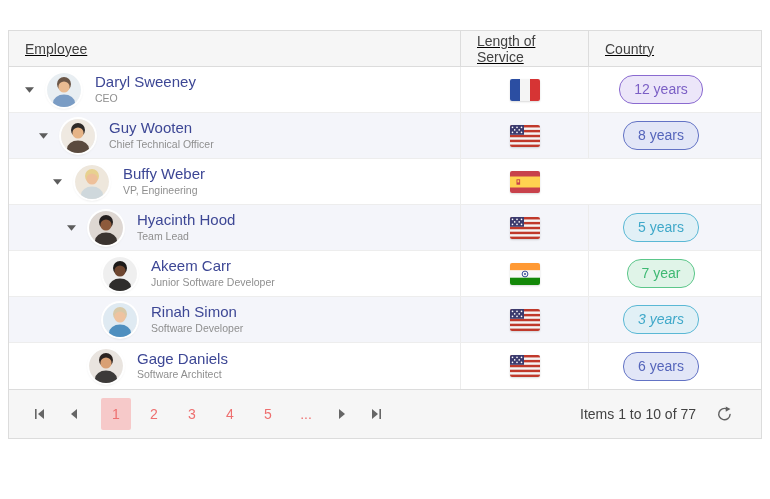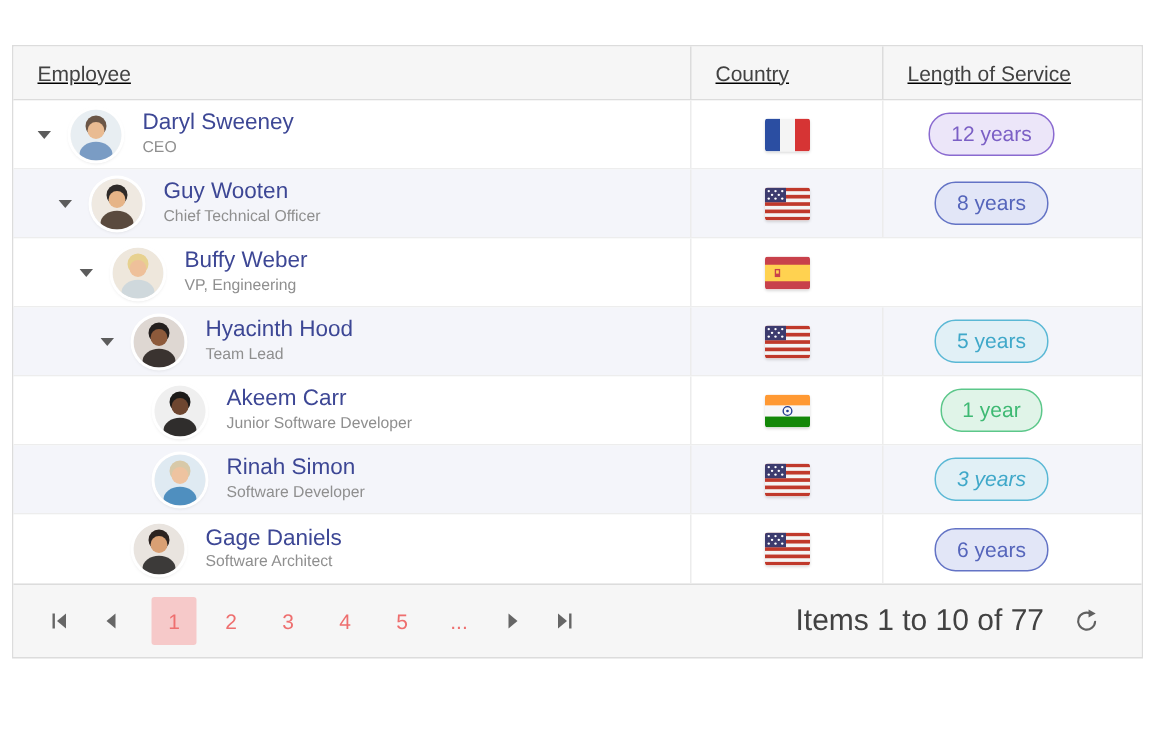--- a/index.html
+++ b/index.html
@@ -41,31 +41,31 @@
   .pager { height: 49px; background: #f6f6f6; border-top: 1px solid #dcdcdc;
     display: flex; align-items: center; padding: 0 14px; }
   .pg-btn { width: 30px; height: 30px; display: flex; align-items: center;
     justify-content: center; cursor: pointer; margin: 0 2px; }
   .pg-pages { display: flex; align-items: center; margin-left: 6px; }
   .pg-num { width: 30px; height: 32px; display: flex; align-items: center;
     justify-content: center; font-size: 14px; cursor: pointer;
     margin: 0 4px; border-radius: 2px; }
   .pg-right { margin-left: auto; display: flex; align-items: center;
     gap: 20px; padding-right: 14px; }
-  .pg-info { font-size: 20px; color: #424242; }
+  .pg-info { font-size: 14px; color: #424242; }
   .pg-refresh { display: flex; align-items: center; cursor: pointer; }
 </style>
 </head>
 <body>
 
 <div class="treelist">
   <div class="thead">
     <div class="th">Employee</div>
+    <div class="th">Length of Service</div>
     <div class="th">Country</div>
-    <div class="th">Length of Service</div>
   </div>
 
   <div id="tbody">
       <div class="tr">
     <div class="td td-employee" style="padding-left: 16px;">
       <span class="caret">
         <svg width="9" height="6" viewBox="0 0 10 6">
           <path d="M0 0 L10 0 L5 6 Z" fill="#5c5c5c"></path>
         </svg>
       </span>
@@ -249,21 +249,21 @@
             <svg width="30" height="22" viewBox="0 0 30 22">
               <rect width="30" height="7.4" fill="#ff9933"></rect>
               <rect y="7.4" width="30" height="7.3" fill="#f7f7f7"></rect>
               <rect y="14.7" width="30" height="7.3" fill="#138808"></rect>
               <circle cx="15" cy="11" r="2.9" fill="none" stroke="#223b8f" stroke-width="0.9"></circle>
               <circle cx="15" cy="11" r="0.9" fill="#223b8f"></circle>
             </svg>
           </span>
     </div>
     <div class="td td-service">
-      <span class="badge" style="color: rgb(62, 185, 115); border-color: rgb(92, 199, 138); background: rgb(224, 244, 232);">1 year</span>
+      <span class="badge" style="color: rgb(62, 185, 115); border-color: rgb(92, 199, 138); background: rgb(224, 244, 232);">7 year</span>
     </div>
   </div>
       <div class="tr alt">
     <div class="td td-employee" style="padding-left: 72px;">
       <span class="caret hidden">
         <svg width="9" height="6" viewBox="0 0 10 6">
           <path d="M0 0 L10 0 L5 6 Z" fill="#5c5c5c"></path>
         </svg>
       </span>
       <span class="avatar">

